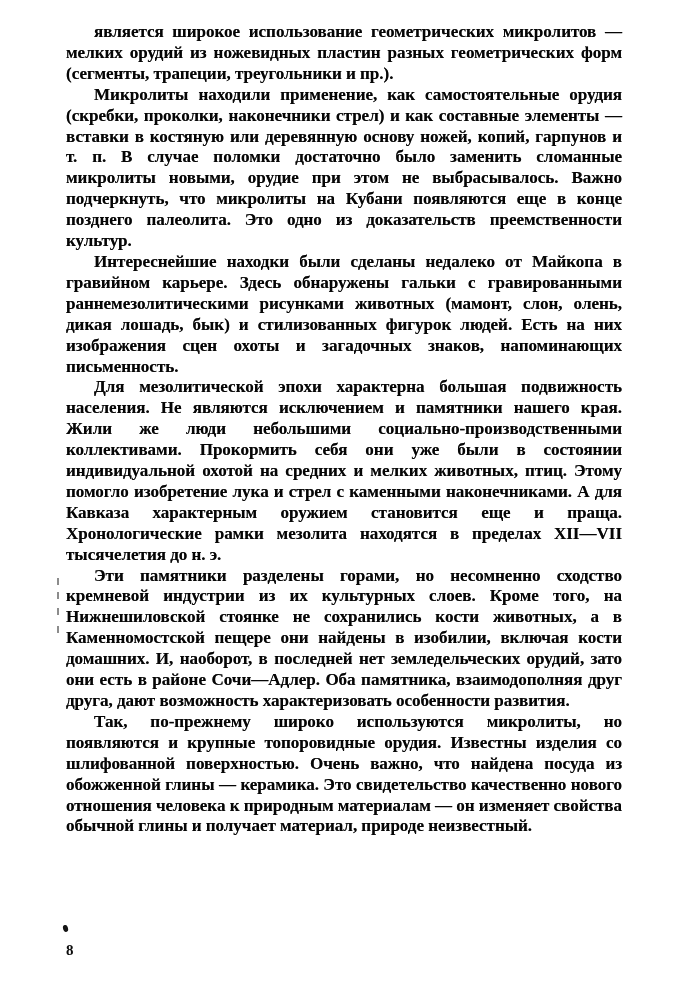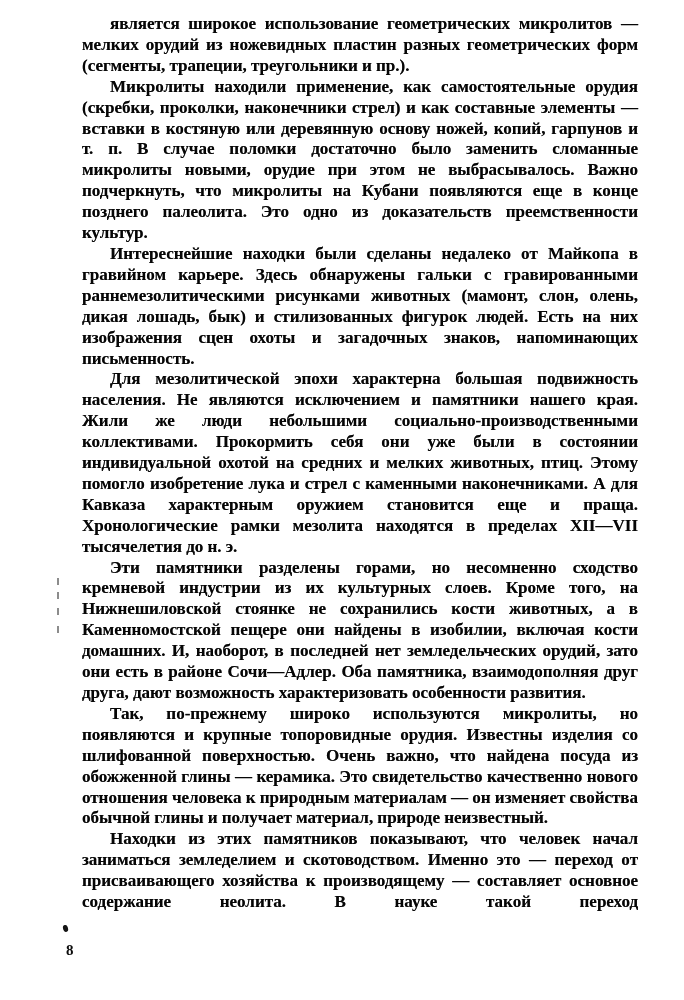--- a/index.html
+++ b/index.html
@@ -16,23 +16,22 @@
     overflow: hidden;
     font-family: "Liberation Serif", "DejaVu Serif", serif;
     color: #0a0a0a;
     -webkit-font-smoothing: none;
   }
 
   
   .text-column {
     position: absolute;
     left: 66px;
-    top: 14px;
+    top: 22px;
     width: 556px;
-    margin-left: 16px;
   }
 
   .para {
     margin: 0;
     text-indent: 28px;
     text-align: justify;
     font-size: 17.1px;
     line-height: 20.9px;
     font-weight: 700;
     letter-spacing: -0.05px;
@@ -108,21 +107,20 @@
 
     <p class="para">Интереснейшие находки были сделаны недалеко от Майкопа в гравийном карьере. Здесь обнаружены гальки с гравированными раннемезолитическими рисунками животных (мамонт, слон, олень, дикая лошадь, бык) и стилизованных фигурок людей. Есть на них изображения сцен охоты и загадочных знаков, напоминающих письменность.</p>
 
     <p class="para">Для мезолитической эпохи характерна большая подвижность населения. Не являются исключением и памятники нашего края. Жили же люди небольшими социально-производственными коллективами. Прокормить себя они уже были в состоянии индивидуальной охотой на средних и мелких животных, птиц. Этому помогло изобретение лука и стрел с каменными наконечниками. А для Кавказа характерным оружием становится еще и праща. Хронологические рамки мезолита находятся в пределах XII—VII тысячелетия до н. э.</p>
 
 
     <p class="para">Эти памятники разделены горами, но несомненно сходство кремневой индустрии из их культурных слоев. Кроме того, на Нижнешиловской стоянке не сохранились кости животных, а в Каменномостской пещере они найдены в изобилии, включая кости домашних. И, наоборот, в последней нет земледельческих орудий, зато они есть в районе Сочи—Адлер. Оба памятника, взаимодополняя друг друга, дают возможность характеризовать особенности развития.</p>
 
     <p class="para">Так, по-прежнему широко используются микролиты, но появляются и крупные топоровидные орудия. Известны изделия со шлифованной поверхностью. Очень важно, что найдена посуда из обожженной глины — керамика. Это свидетельство качественно нового отношения человека к природным материалам — он изменяет свойства обычной глины и получает материал, природе неизвестный.</p>
 
-    <p class="para clipped loose">Находки из этих памятников показывают, что человек начал заниматься земледелием и скотоводством. Именно это — переход от присваивающего хозяйства к производящему — составляет основное содержание неолита. В науке такой переход</p>
 
   </div>
 
   <div class="margin-marks">
     <i></i>
       <i></i>
       <i></i>
       <i></i>
   </div>
 

